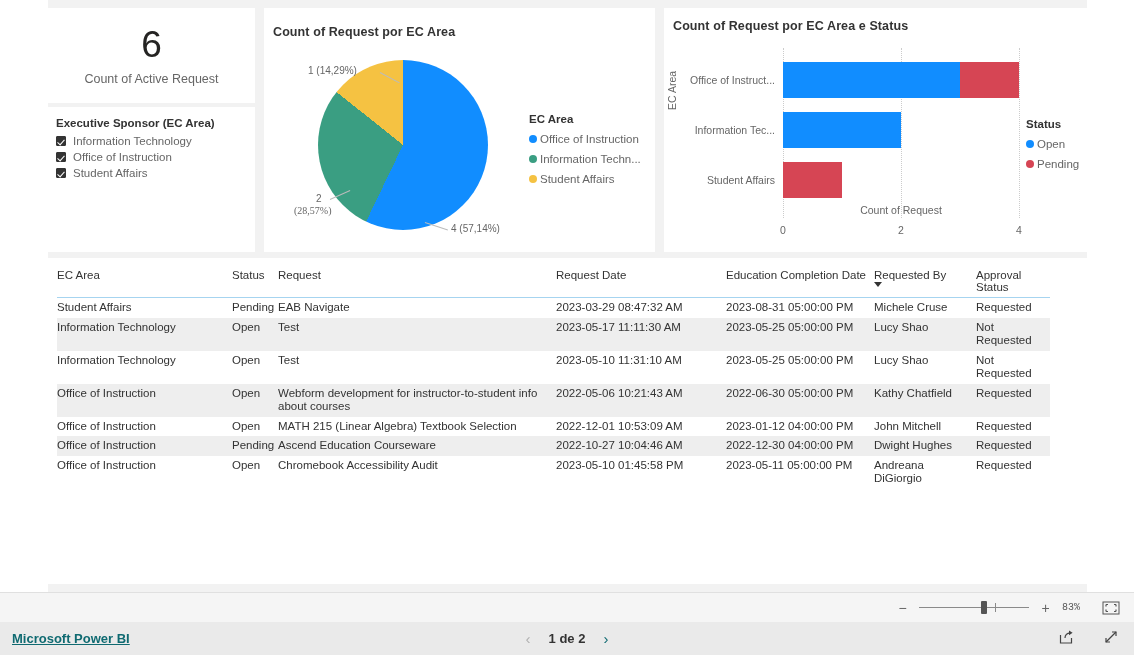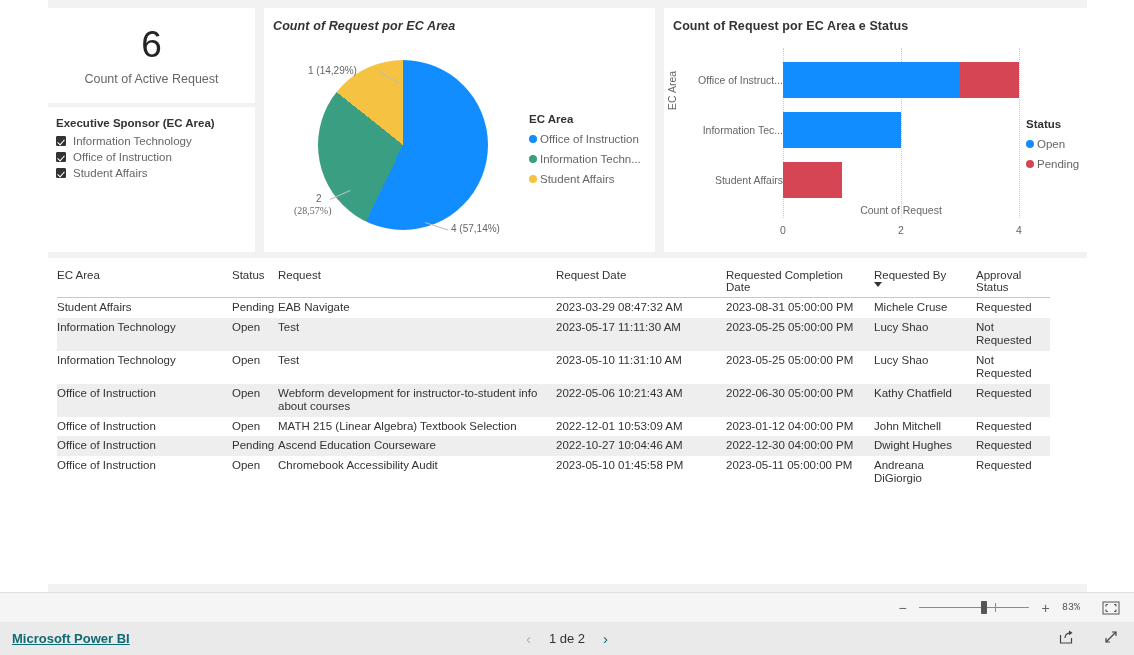--- a/index.html
+++ b/index.html
@@ -42,21 +42,21 @@
   }
   .cbx::after {
     content: ""; position: absolute; left: 2px; top: 1px;
     width: 3px; height: 6px; border: solid #ffffff;
     border-width: 0 1.4px 1.4px 0; transform: rotate(42deg);
   }
   .slicer-item span { font-size: 11.5px; color: #666666; }
 
   
   #pie-tile { left: 216px; top: 8px; width: 391px; height: 244px; }
-  #pie-tile .tile-title { position: absolute; left: 9px; top: 11px; font-style: italic; }
+  #pie-tile .tile-title { position: absolute; left: 9px; top: 17px; }
   #pie-wrap { position: absolute; left: 54px; top: 52px; width: 170px; height: 170px; }
   #pie { width: 170px; height: 170px; border-radius: 50%; }
   .pie-lbl { position: absolute; font-size: 10px; color: #666666; white-space: nowrap; }
   .leader { position: absolute; border-top: 1px solid #bbbbbb; height: 0; }
   #pie-legend { position: absolute; left: 265px; top: 105px; }
   #pie-legend .lg-title { font-size: 11.5px; color: #333333; font-weight: bold; margin-bottom: 4px; }
   .lg-item { display: flex; align-items: center; height: 20px; }
   .dot { width: 8px; height: 8px; border-radius: 50%; margin-right: 3px; flex: 0 0 auto; }
   .lg-item span { font-size: 11.5px; color: #666666; }
 
@@ -65,21 +65,21 @@
   #bar-tile .tile-title { position: absolute; left: 9px; top: 11px; }
   #yaxis-title {
     position: absolute; left: 2px; top: 102px; font-size: 10.5px; color: #666666;
     transform: rotate(-90deg); transform-origin: left top; white-space: nowrap;
   }
   #plot { position: absolute; left: 119px; top: 40px; width: 236px; height: 170px; }
   .gridline { position: absolute; top: 0; width: 0; height: 170px; border-left: 1px dotted #cccccc; }
   .bar-row { position: absolute; height: 36px; }
   .seg { position: absolute; top: 0; height: 36px; }
   .cat-lbl {
-    position: absolute; right: 100%; font-size: 10.5px;
+    position: absolute; right: 100%; margin-right: 8px; font-size: 10.5px;
     color: #666666; white-space: nowrap; line-height: 36px;
   }
   .xtick { position: absolute; top: 176px; font-size: 10.5px; color: #666666; transform: translateX(-50%); }
   #xaxis-title { position: absolute; left: 119px; top: 196px; width: 236px; text-align: center;
                  font-size: 10.5px; color: #666666; }
   #bar-legend { position: absolute; left: 362px; top: 110px; }
   #bar-legend .lg-title { font-size: 11.5px; color: #333333; font-weight: bold; margin-bottom: 4px; }
 
   
   #table-tile { left: 0px; top: 258px; width: 1039px; height: 326px; padding: 8px 0 0 0; }
@@ -119,21 +119,21 @@
   #footer {
     position: absolute; left: 0; top: 622px; width: 1134px; height: 33px;
     background: #eaeaea; display: flex; align-items: center;
   }
   #brand {
     position: absolute; left: 12px; font-size: 13px; color: #0f6a71;
     text-decoration: underline; font-weight: bold;
   }
   #pager { position: absolute; left: 0; width: 1134px; display: flex;
            align-items: center; justify-content: center; gap: 18px; }
-  #pager .pg { font-size: 13px; color: #333333; font-weight: normal; }
+  #pager .pg { font-size: 13px; color: #333333; font-weight: bold; }
   .chev { font-size: 15px; line-height: 1; }
   .chev.dis { color: #b0b0b0; }
   .chev.act { color: #0f6a71; }
   #foot-icons { position: absolute; right: 14px; display: flex; gap: 28px; align-items: center; }
 </style>
 </head>
 <body>
 
 <div id="app">
 
@@ -249,21 +249,21 @@
             <col style="width:148px">
             <col style="width:102px">
             <col style="width:74px">
         </colgroup>
         <thead>
           <tr>
             <th>EC Area</th>
             <th>Status</th>
             <th>Request</th>
             <th>Request Date</th>
-            <th>Requested Completion Date</th>
+            <th>Education Completion Date</th>
             <th>
               <span>Requested By</span>
               <span class="sort-caret"></span>
             </th>
             <th>Approval Status</th>
           </tr>
         </thead>
         <tbody>
           <tr>
             <td>Student Affairs</td>

